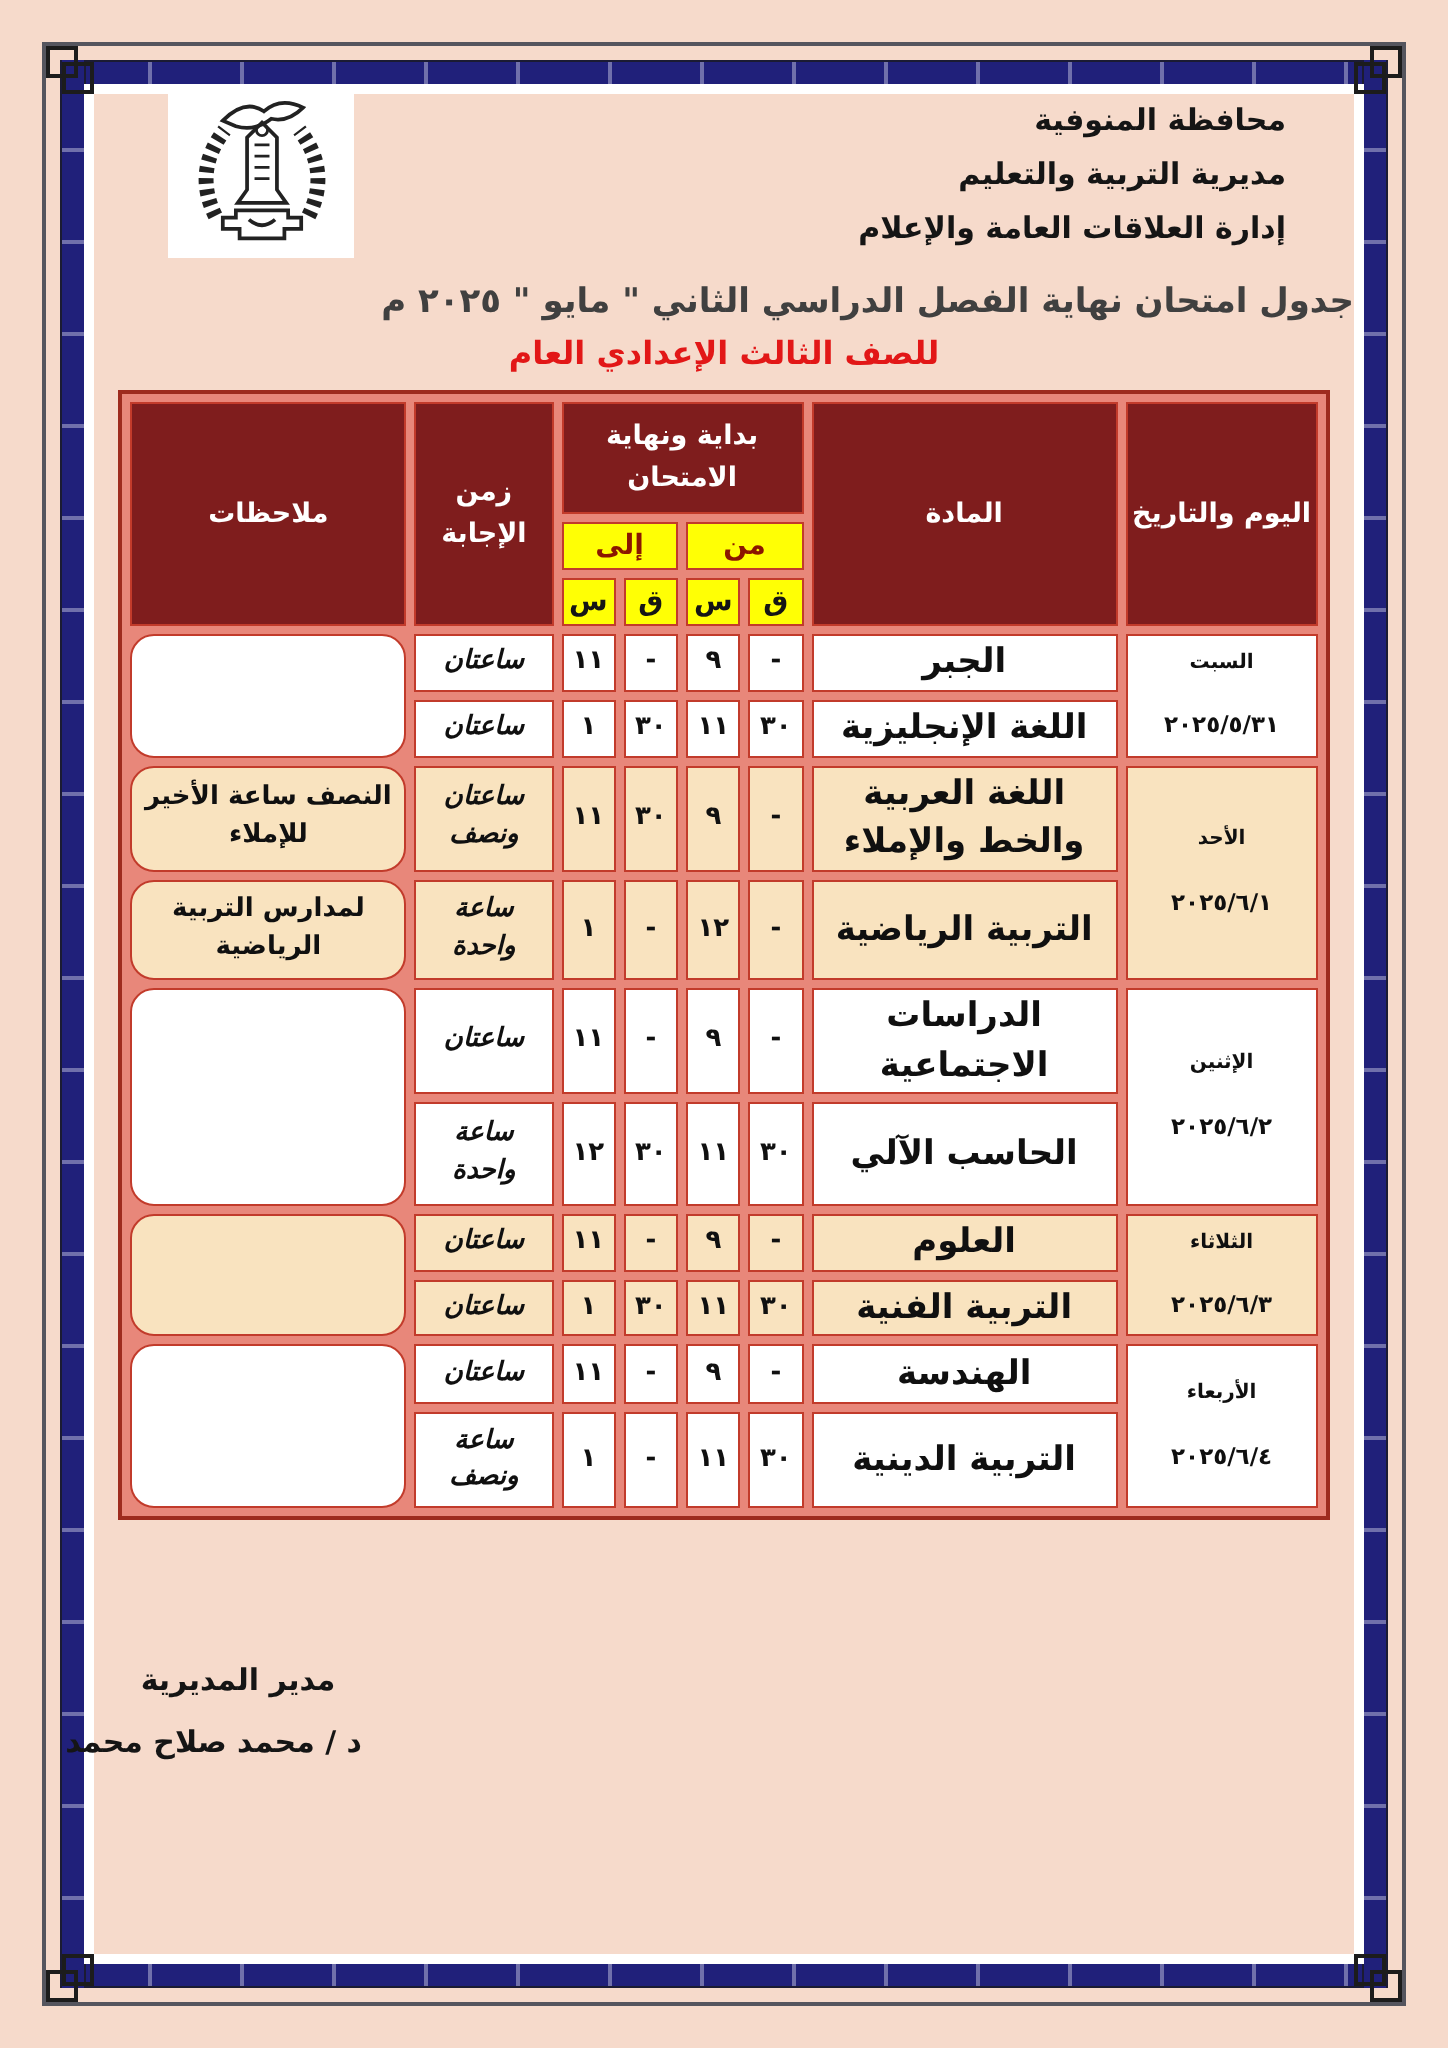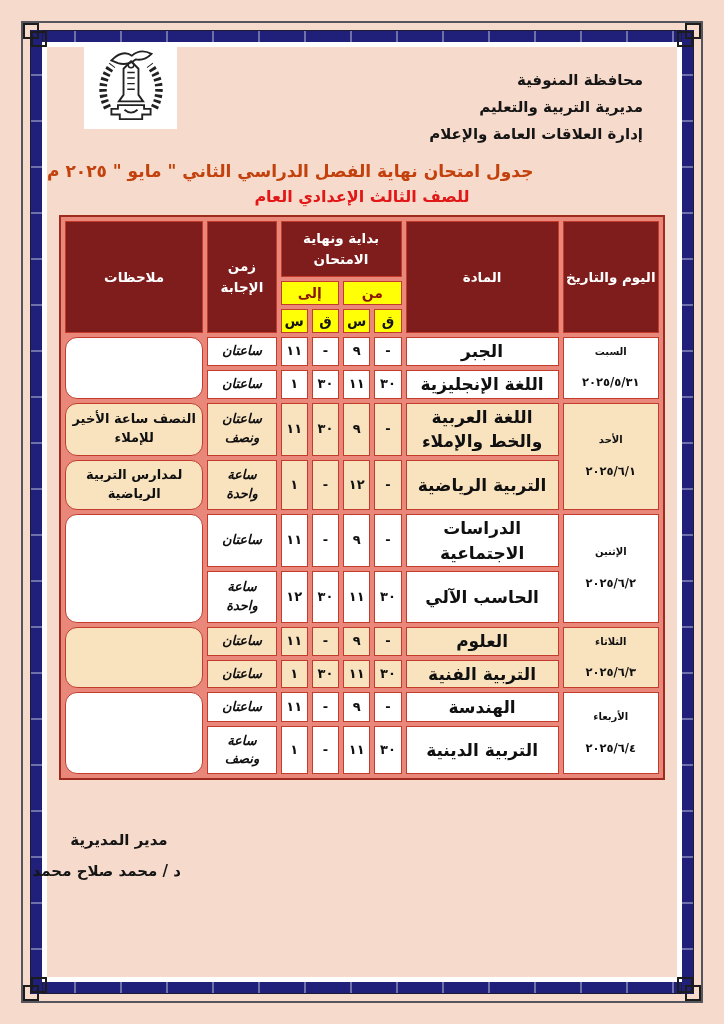--- a/index.html
+++ b/index.html
@@ -23,23 +23,23 @@
   .c-tr1{top:23px;right:23px;} .c-tr2{top:31px;right:31px;}
   .c-bl1{bottom:23px;left:23px;} .c-bl2{bottom:31px;left:31px;}
   .c-br1{bottom:23px;right:23px;} .c-br2{bottom:31px;right:31px;}
 
   
   .content{position:absolute;inset:47px;background:#F6DACB;direction:rtl;z-index:2;}
 
   .logo-box{position:absolute;top:-4px;left:37px;width:93px;height:86px;background:#ffffff;display:flex;align-items:center;justify-content:center;}
   .logo-box svg{display:block;}
 
-  .org{ text-align:right;padding:20px 34px 0 0;font-size:15px;font-weight:bold;color:#151515;line-height:27px;}
-
-  .title1{text-align:left;color:#c2410c;font-weight:bold;font-size:17px;margin-top:13px;}
+  .org{ text-align:right;padding:0 34px 0 0;font-size:15px;font-weight:bold;color:#151515;line-height:27px;}
+
+  .title1{text-align:right;color:#404040;font-weight:bold;font-size:17px;margin-top:13px;}
   .title2{text-align:center;color:#E21717;font-weight:bold;font-size:16px;margin-top:6px;}
 
   
   table.schedule{
     margin:9px auto 0;border-collapse:separate;border-spacing:4px;
     background:#E8877A;border:2px solid #9E2B1E;table-layout:fixed;width:606px;
   }
   table.schedule th, table.schedule td{
     border:1px solid #C23B2B;font-weight:bold;text-align:center;vertical-align:middle;padding:1px 2px;
   }

